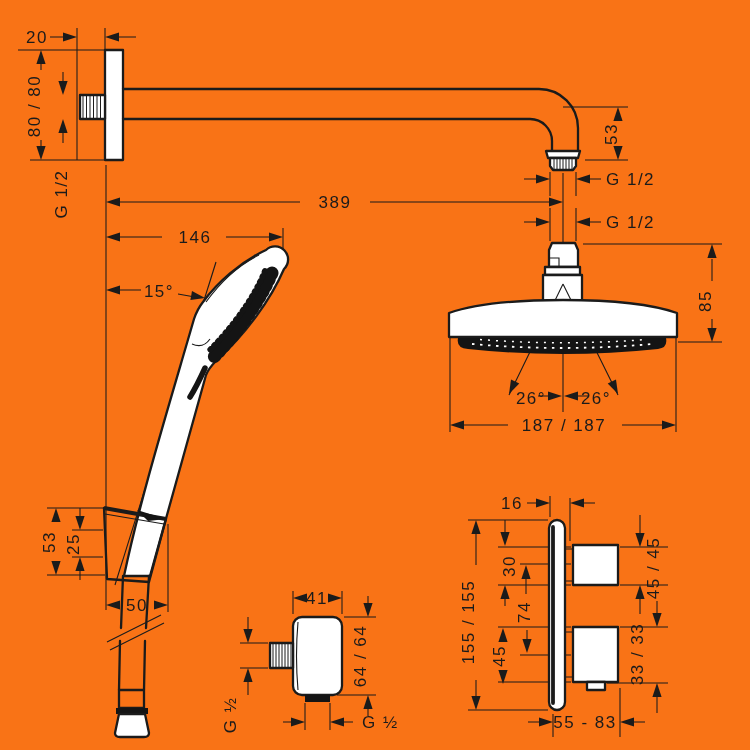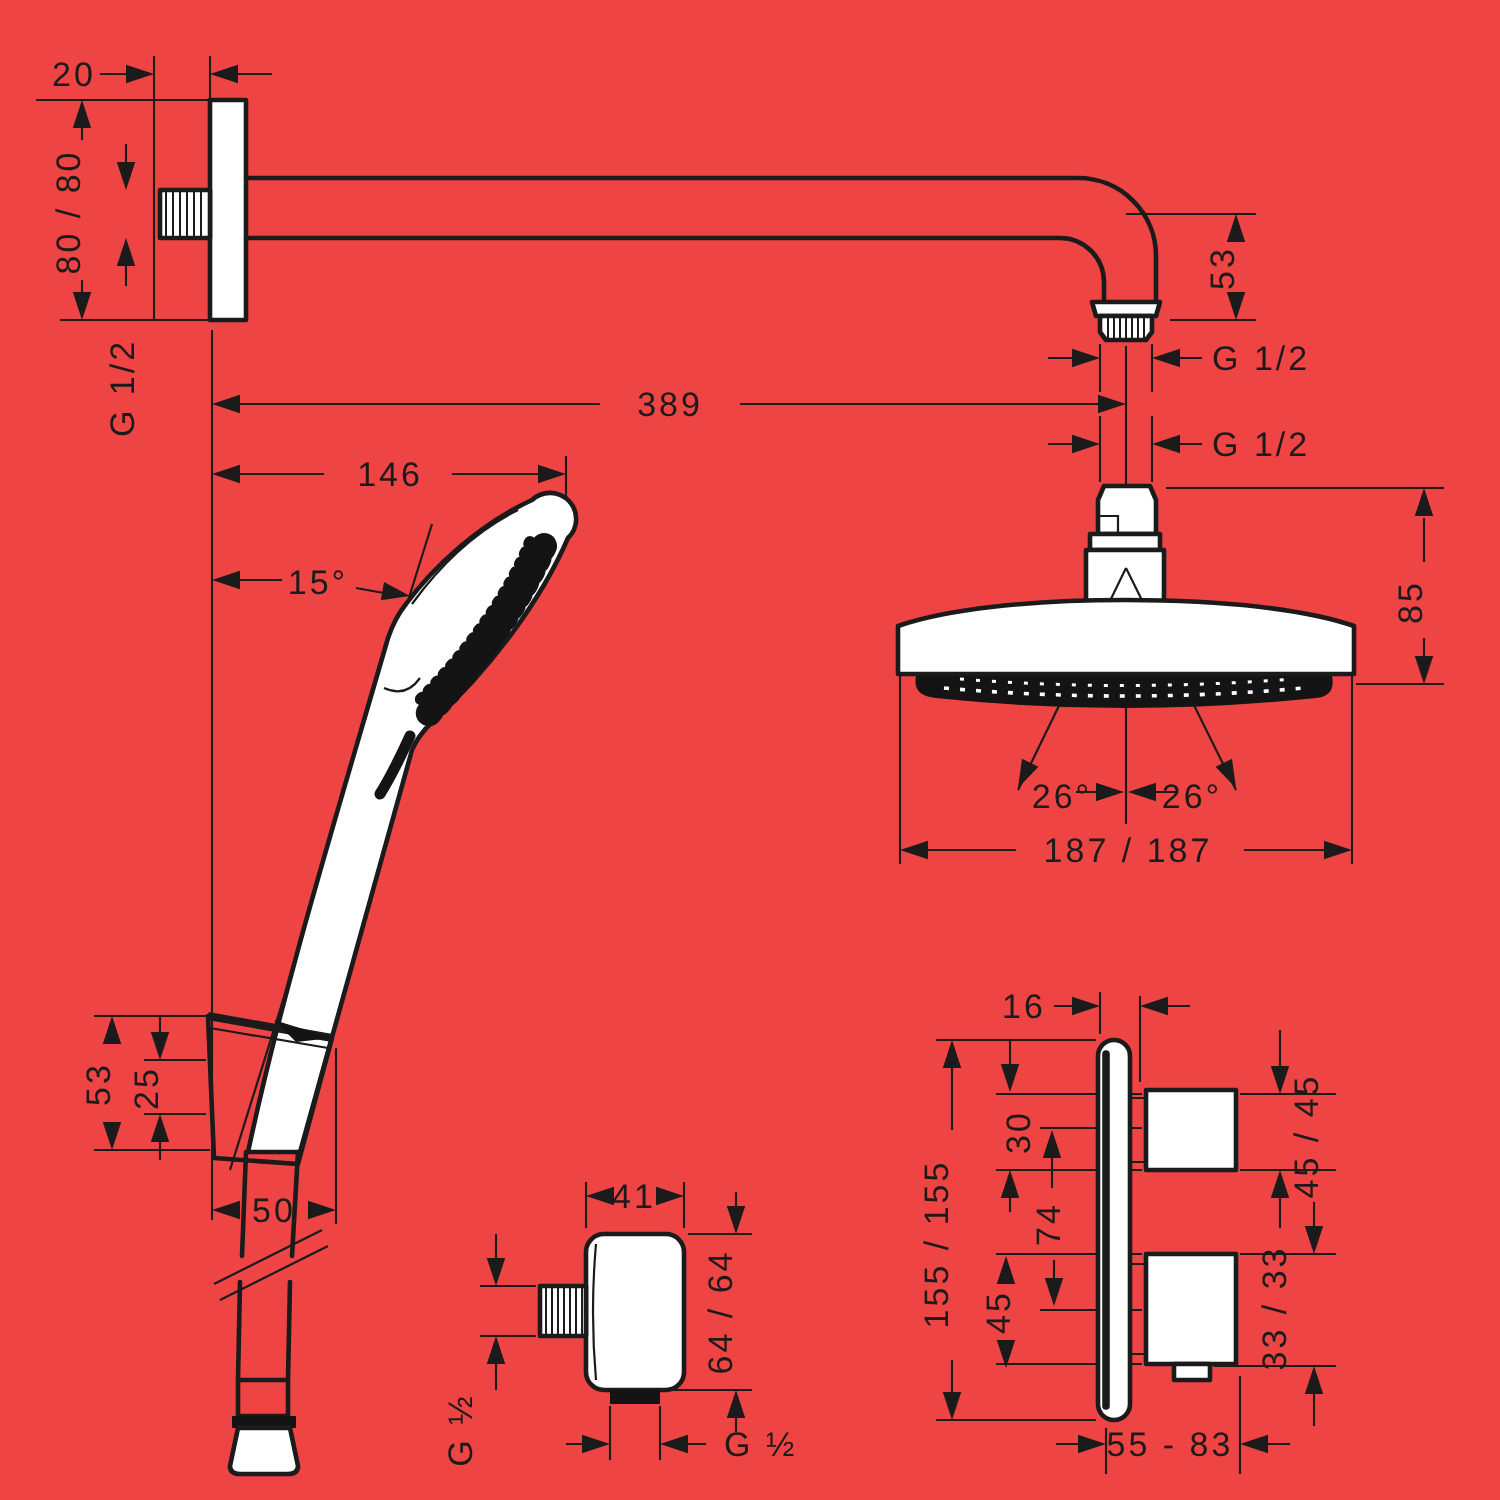--- a/index.html
+++ b/index.html
@@ -1,16 +1,16 @@
 <!DOCTYPE html>
 <html><head>
 <meta charset="utf-8">
 <style>
   html,body{margin:0;padding:0;background:#fff;}
-  #stage{position:relative;width:750px;height:750px;background:#ef4444;overflow:hidden;}
+  #stage{position:relative;width:750px;height:750px;background:#f97316;overflow:hidden;}
   svg{display:block;}
   .ext{stroke:#1b1b1b;stroke-width:1.05;fill:none;}
   .dim{stroke:#1b1b1b;stroke-width:1.05;fill:none;}
   .prod{stroke:#1b1b1b;stroke-width:2.3;fill:#fff;stroke-linejoin:round;stroke-linecap:round;}
   .prodn{stroke:#1b1b1b;stroke-width:2.3;fill:none;stroke-linejoin:round;stroke-linecap:round;}
   .thin{stroke:#1b1b1b;stroke-width:1.1;fill:none;}
   .hatch{stroke:#1b1b1b;stroke-width:1;fill:none;}
   .blk{fill:#141414;stroke:none;}
   text{font-family:"Liberation Sans",sans-serif;font-size:17px;letter-spacing:1.5px;fill:#1b1b1b;}
   .arr{fill:#1b1b1b;stroke:none;}

